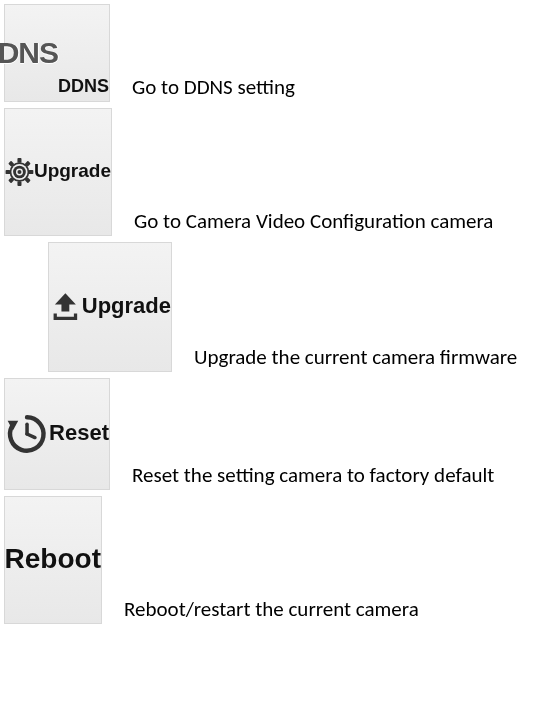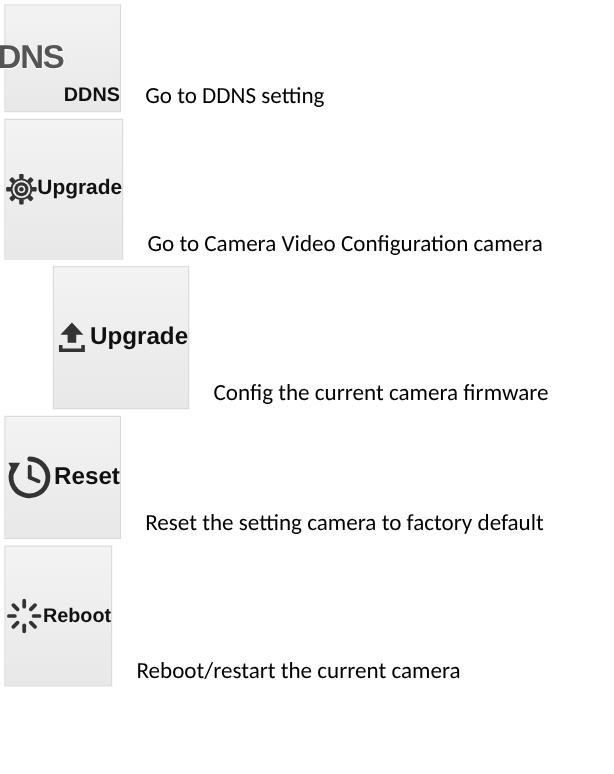--- a/index.html
+++ b/index.html
@@ -69,21 +69,21 @@
   .upgrade-tile .label { font-size: 22px; }
 
   
   .reset-tile { width: 106px; height: 112px; }
   .reset-tile svg { width: 78px; height: 78px; margin-top: 4px; }
   .reset-tile .label { font-size: 22px; }
 
   
   .reboot-tile { width: 98px; height: 128px; }
   .reboot-tile svg { width: 72px; height: 72px; margin-top: 4px; }
-  .reboot-tile .label { font-size: 18px; }
+  .reboot-tile .label { font-size: 28px; }
 </style>
 </head>
 <body>
 
 <div class="row">
   <div class="icon-cell">
     <div class="tile ddns-tile">
       <div class="ddns-top">DDNS</div>
       <div class="label">DDNS</div>
     </div>
@@ -131,21 +131,21 @@
         <g fill="#333">
 
           <polygon points="50,8 82,42 62,42 62,64 38,64 38,42 18,42"></polygon>
 
           <path d="M14,70 L14,90 L86,90 L86,70 L76,70 L76,80 L24,80 L24,70 Z"></path>
         </g>
       </svg>
       <div class="label">Upgrade</div>
     </div>
   </div>
-  <div class="desc">Config the current camera firmware</div>
+  <div class="desc">Upgrade the current camera firmware</div>
 </div>
 
 <div class="row">
   <div class="icon-cell">
     <div class="tile reset-tile">
       <svg viewBox="0 0 100 100">
         <g fill="none" stroke="#333" stroke-width="10">
           <path d="M50,12 A38,38 0 1 1 16,32" stroke-linecap="round"></path>
         </g>
         <polygon points="6,20 30,20 18,42" fill="#333"></polygon>

